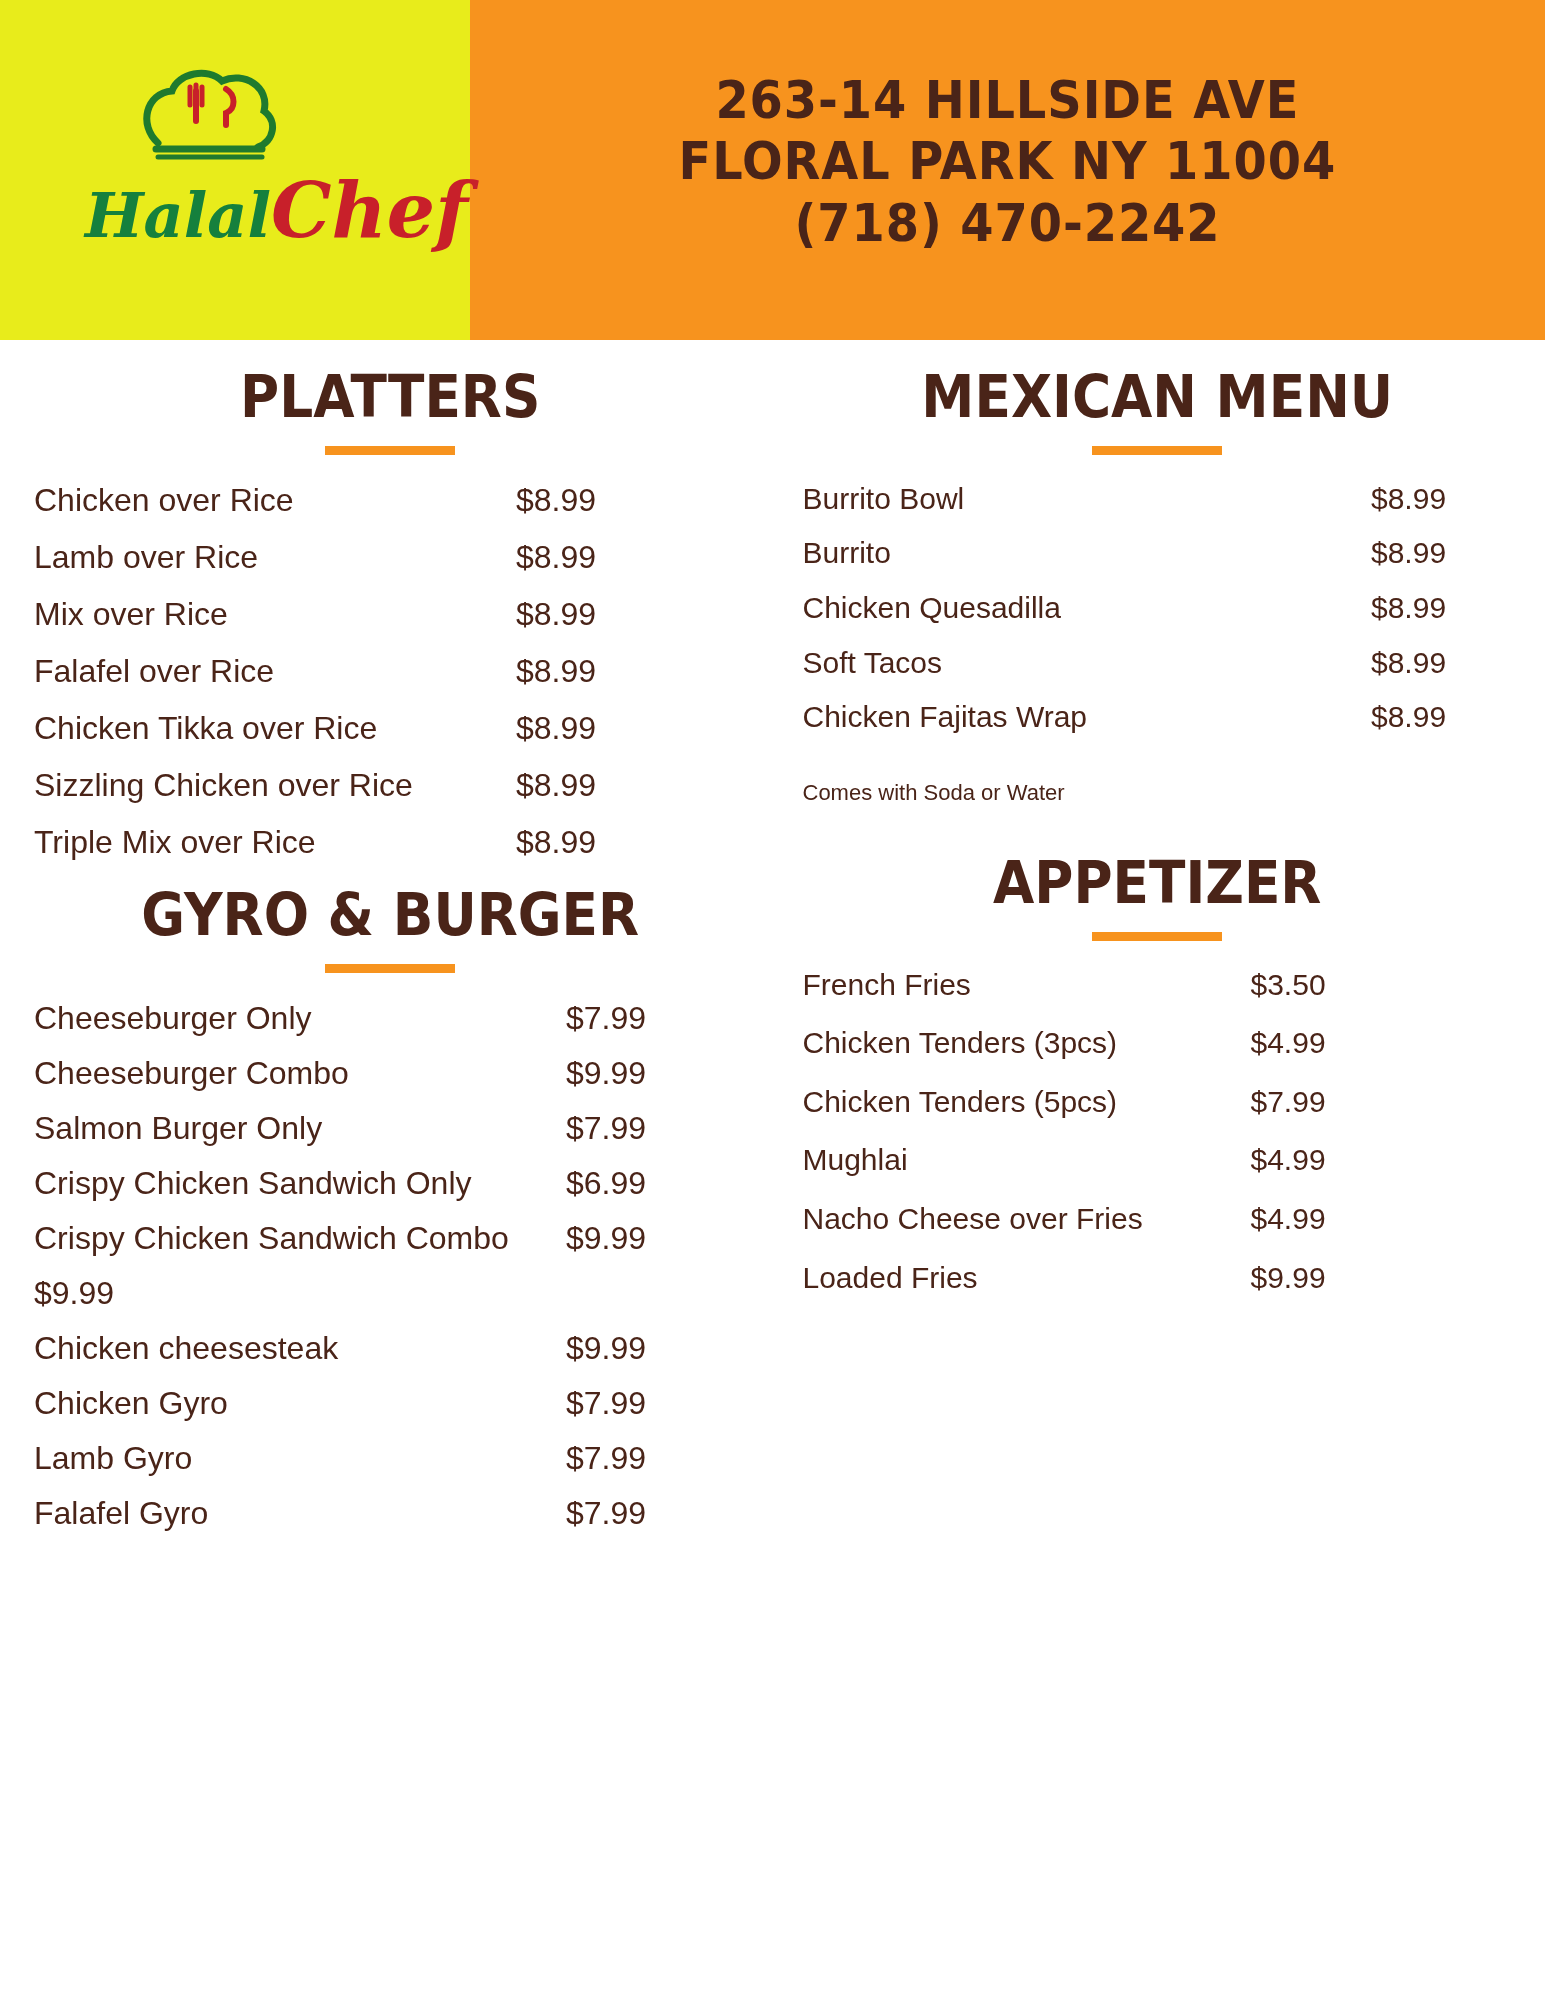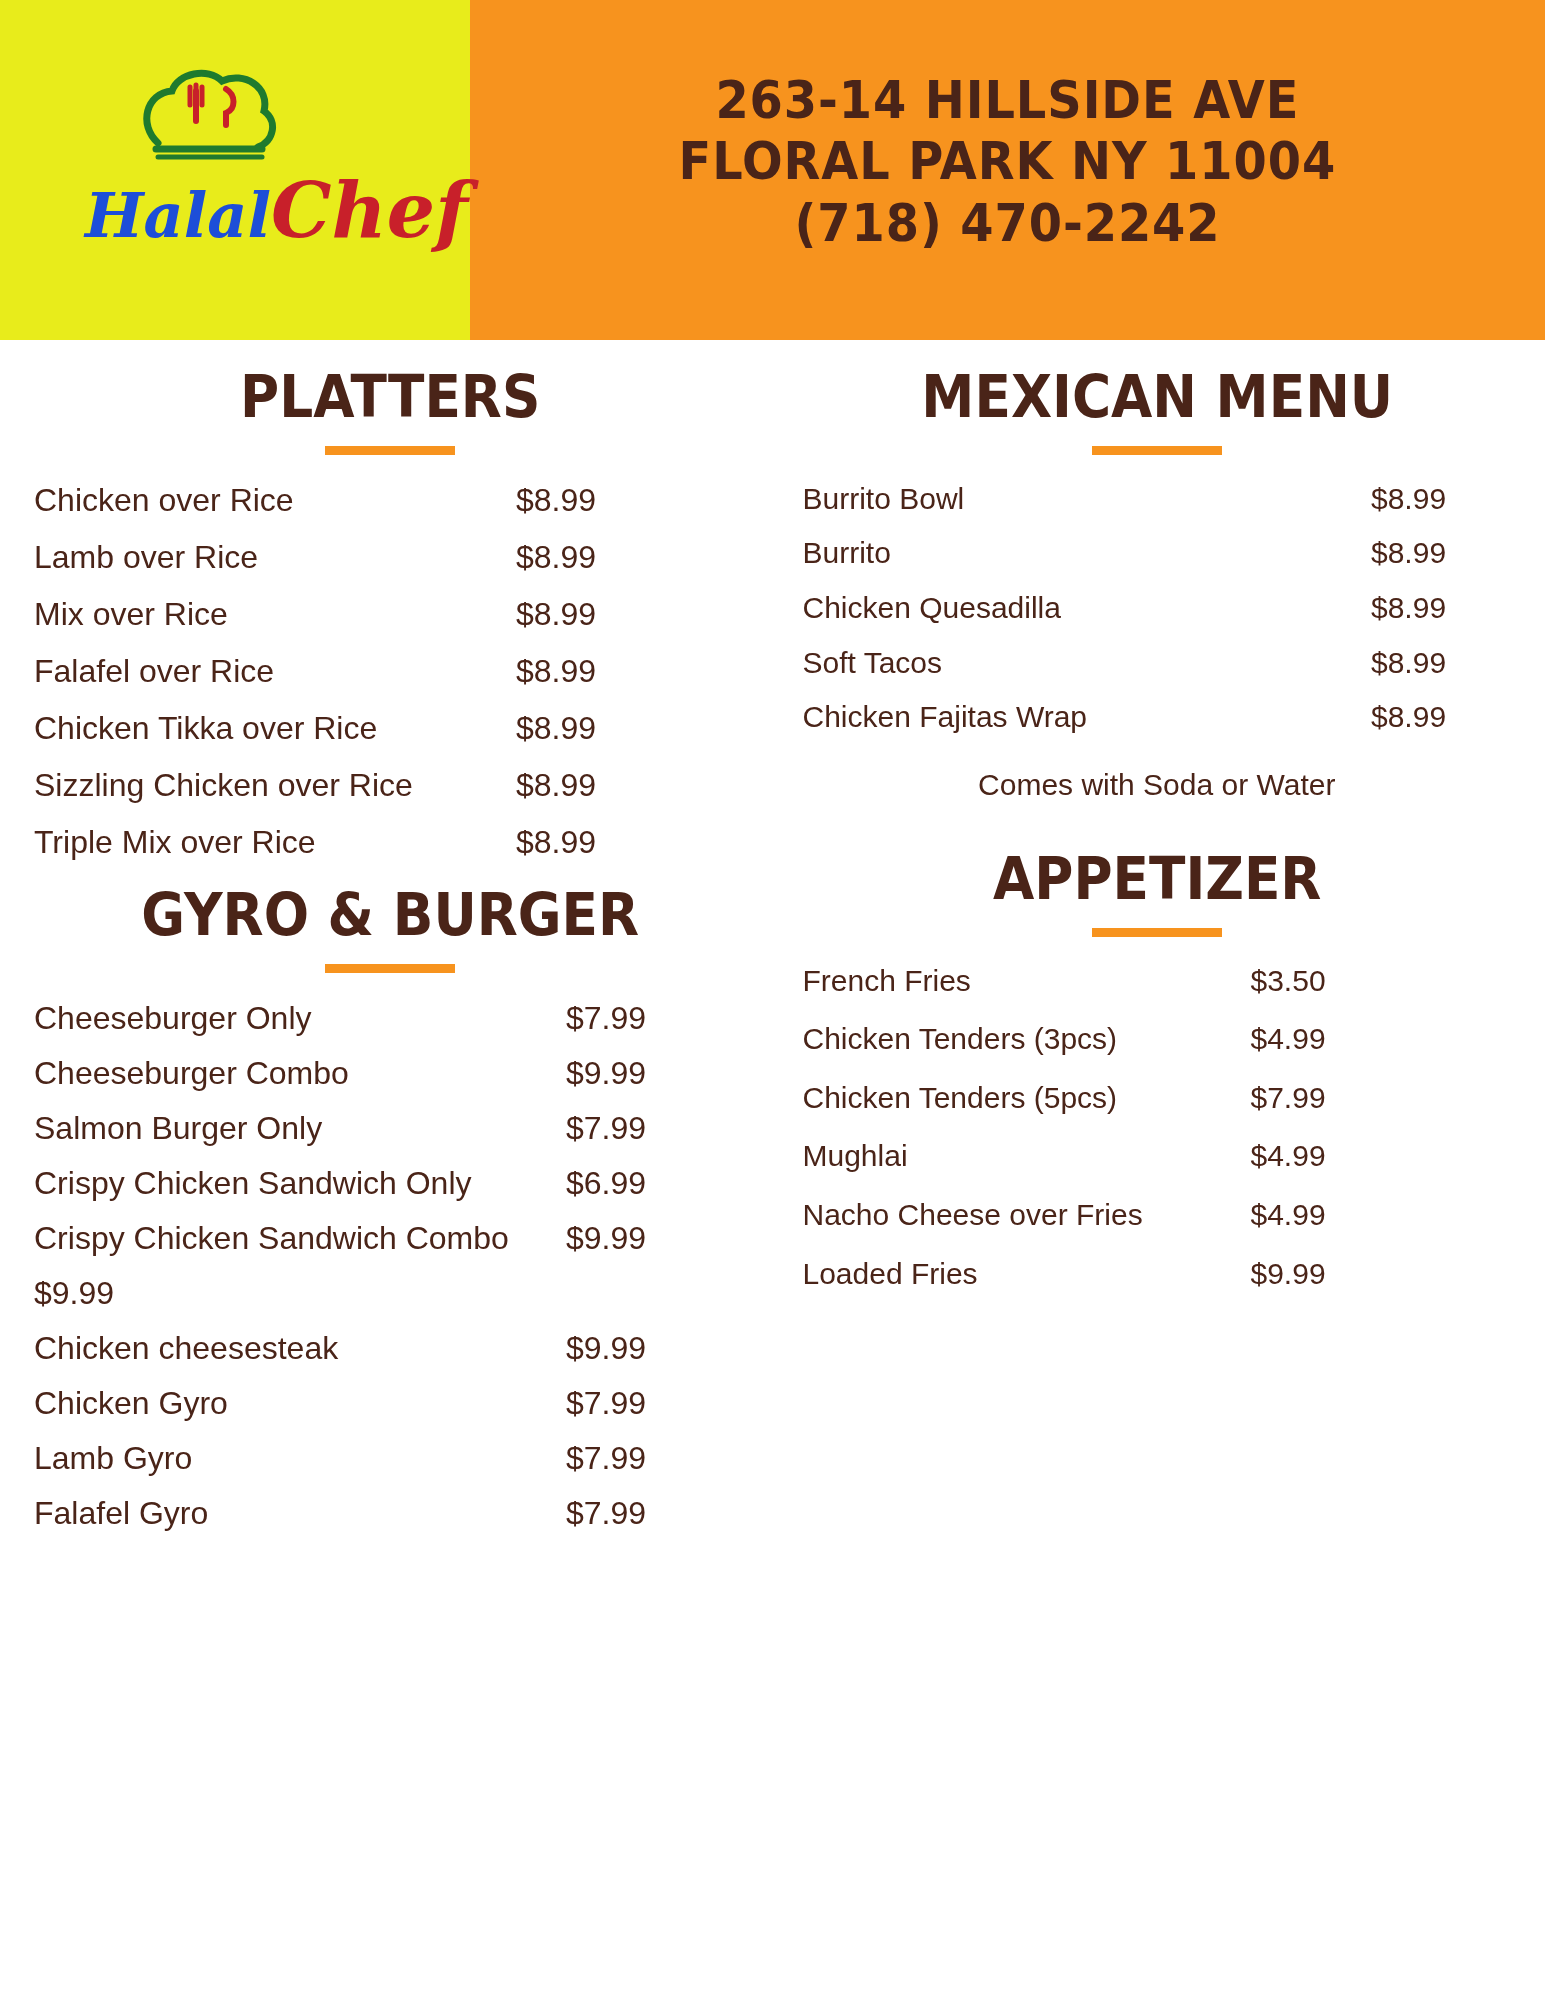--- a/index.html
+++ b/index.html
@@ -48,21 +48,21 @@
     top: 118px;
     width: 300px;
     text-align: center;
     font-family: "DejaVu Serif", serif;
     font-style: italic;
     font-weight: bold;
     font-size: 62px;
     line-height: 1;
     white-space: nowrap;
   }
-  .logo-halal { color: #1d4ed8; }
+  .logo-halal { color: #15803d; }
   .logo-chef { color: #c8202a; font-size: 76px; }
 
   .addr-panel {
     flex: 1;
     background: #f7931e;
     display: flex;
     flex-direction: column;
     align-items: center;
     justify-content: center;
     padding-bottom: 16px;
@@ -129,24 +129,23 @@
   }
 
   
   .col-left .item { font-size: 32px; }
   .col-left .item .nm { max-width: 470px; }
   .col-left .item .pr { width: 150px; }
 
   .col-right .item .pr { width: 140px; }
 
   .note {
-    text-align: center;
-    font-size: 30px;
-    color: #4a2418;
-    margin-top: 32px;
+    font-size: 22px;
+    color: #4a2418;
+    margin-top: 44px;
   }
 
   .block-gyro { margin-top: 22px; }
   .block-app { margin-top: 46px; }
 
   .gyro-items .item { margin-bottom: 16px; }
   .gyro-items .item .nm { max-width: 520px; }
   .gyro-items .item .pr { width: 140px; }
 
   .app-items .item { margin-bottom: 22px; gap: 36px; }

